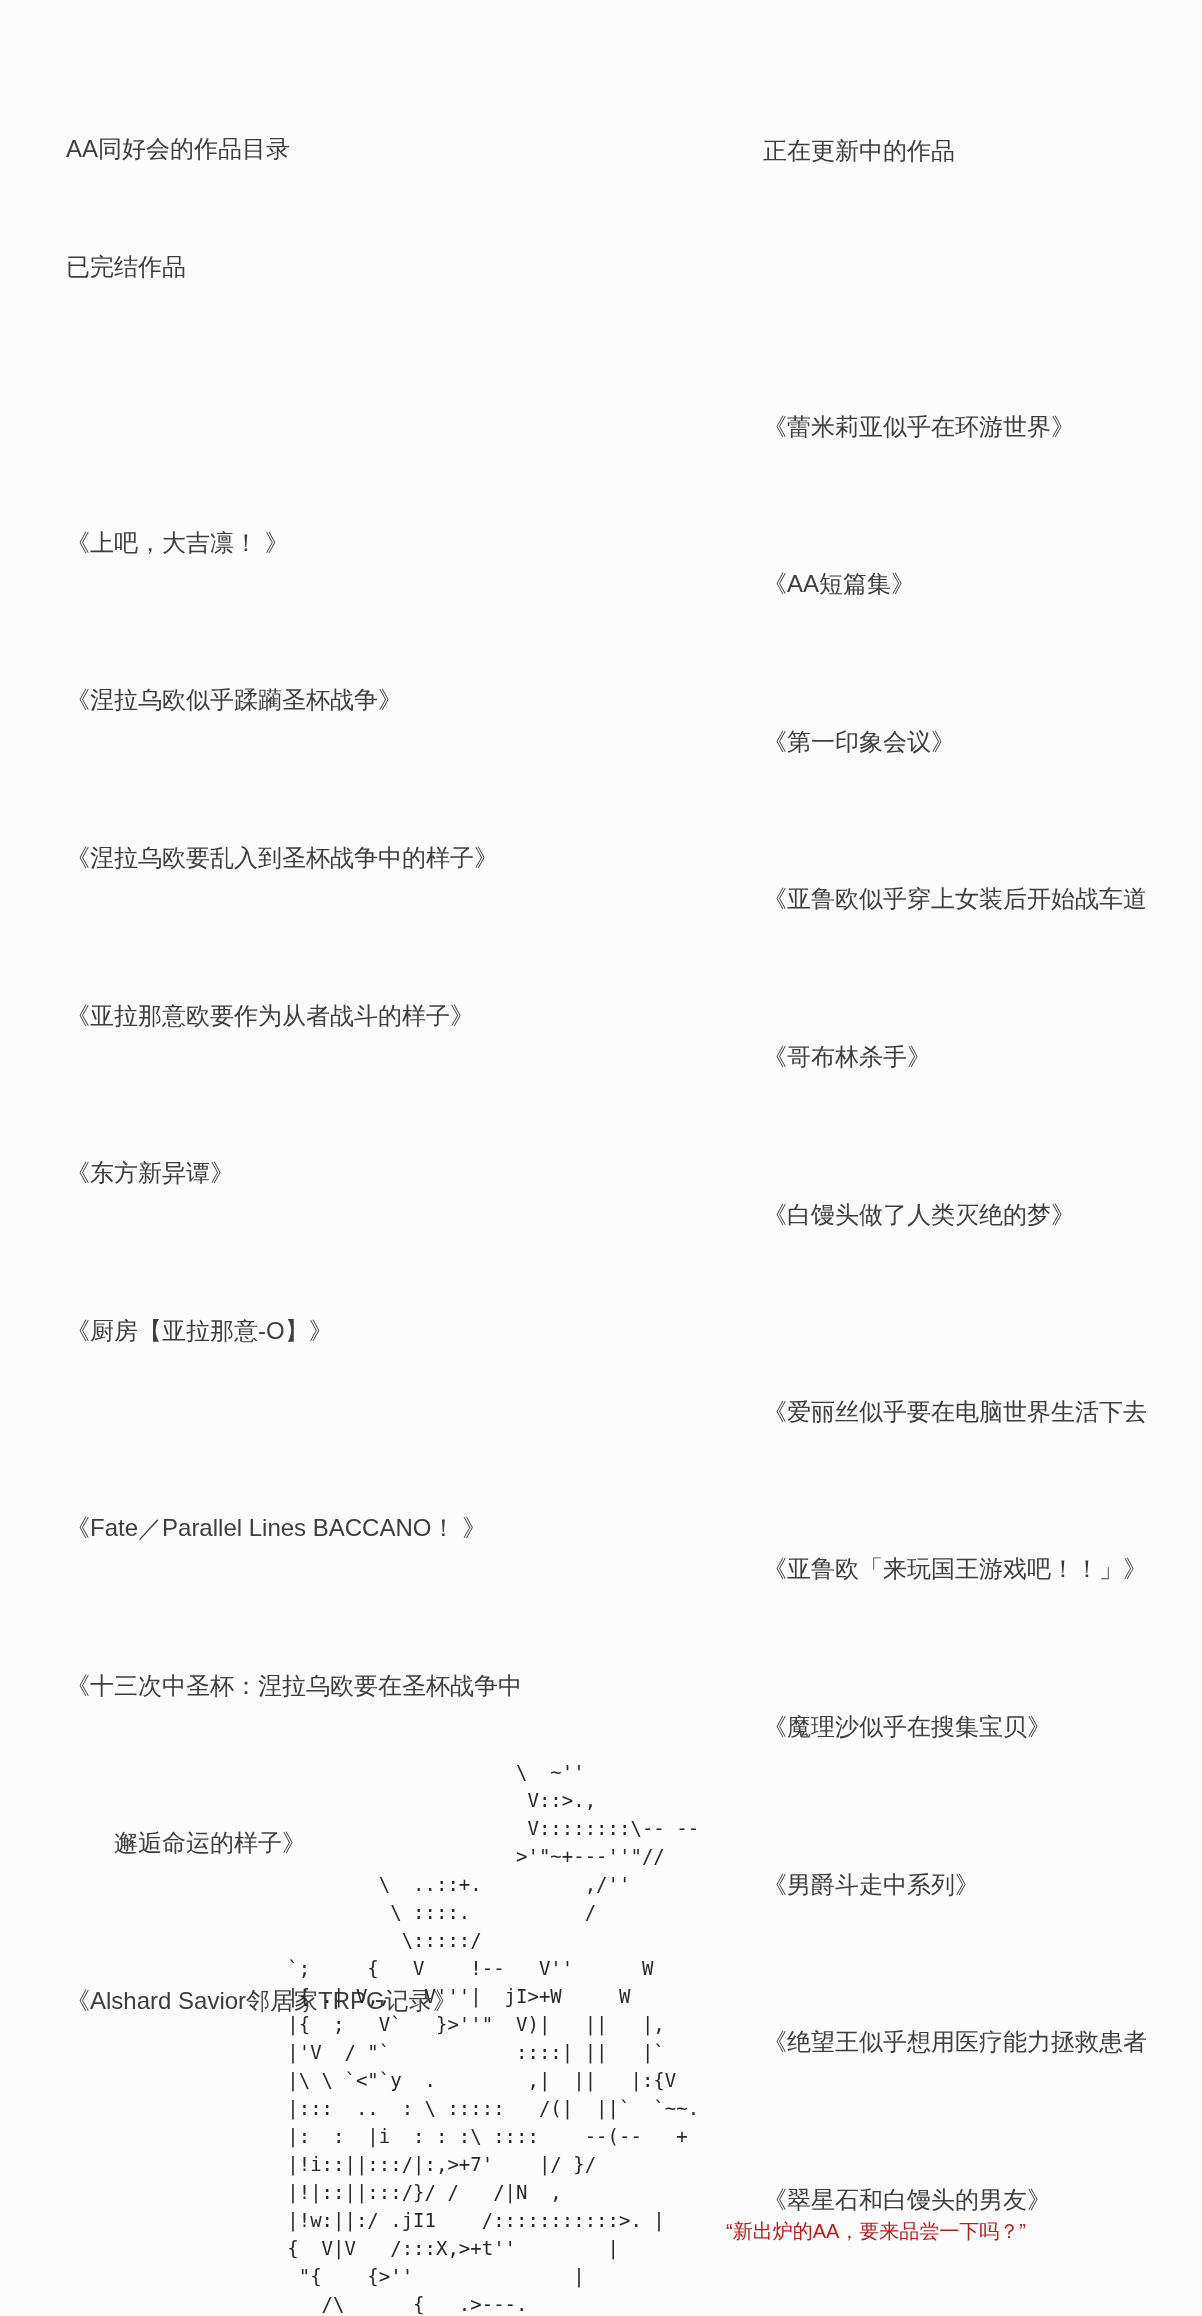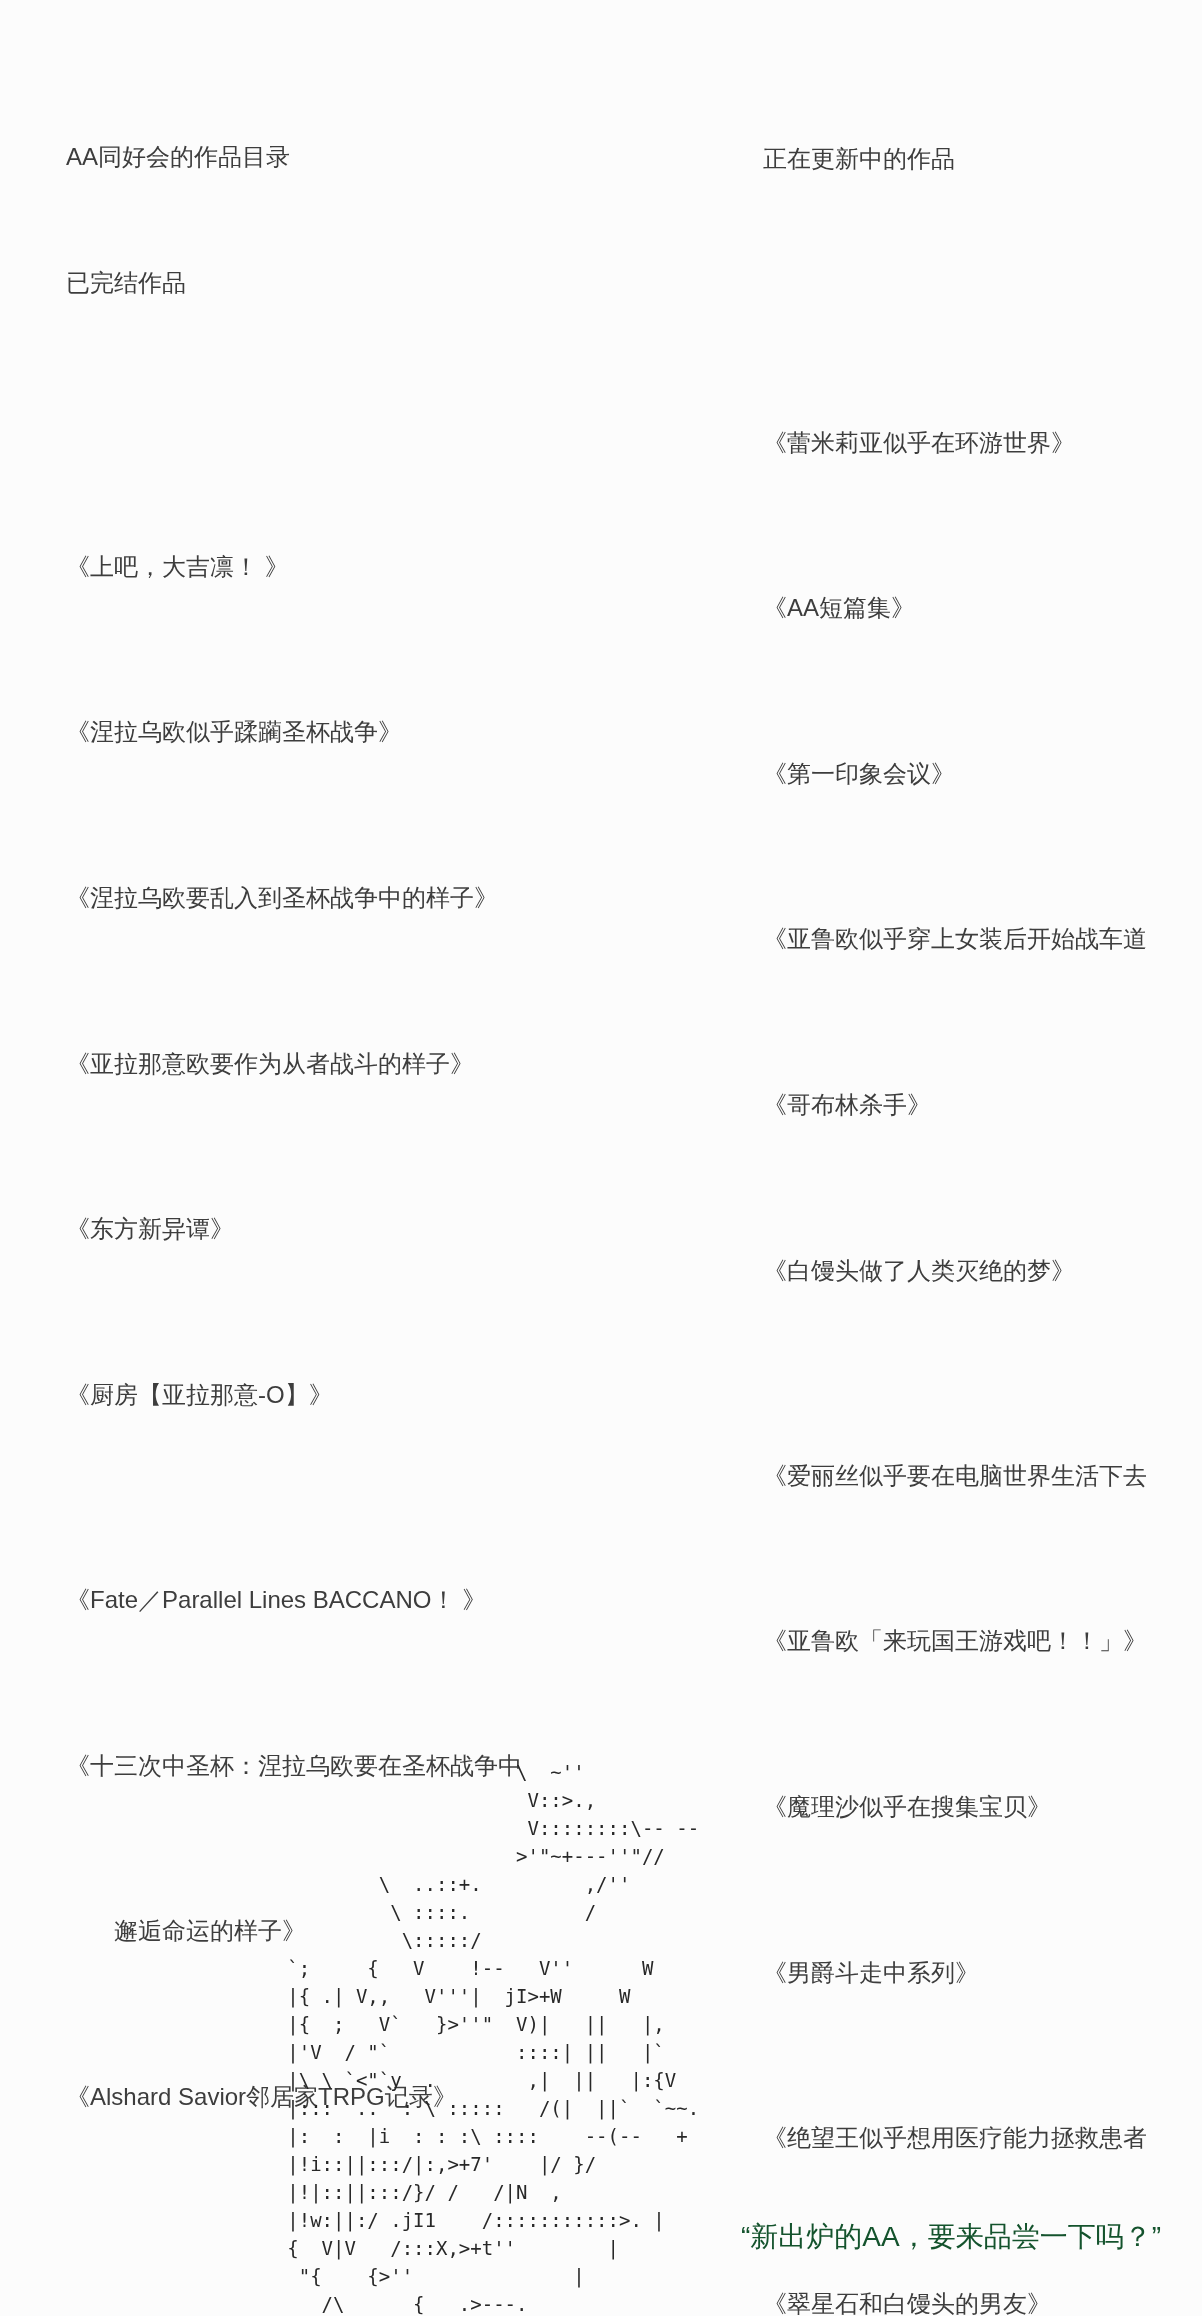--- a/index.html
+++ b/index.html
@@ -13,37 +13,37 @@
   }
   .page{position:absolute;inset:0;}
   .col{
     position:absolute;
     font-size:24px;
     line-height:39.4px;
     white-space:pre;
   }
   .col-left{left:66px;top:50px;width:697px;overflow:hidden;}
   .col-right{left:763px;top:52px;width:439px;overflow:hidden;}
-  .line{height:39.4px;white-space:pre;margin-top:8px;}
+  .line{height:39.4px;white-space:pre;}
   .ascii{
     position:absolute;
     left:150px;top:1758px;
     margin:0;
     font-family:"DejaVu Sans Mono",monospace;
     font-size:19px;
     line-height:28px;
     color:#282828;
     white-space:pre;
   }
   .quote{
     position:absolute;
-    left:741px;top:2218px;
-    font-size:28px;
+    left:726px;top:2218px;
+    font-size:20px;
     white-space:pre;
-    color:#14532d;
+    color:#b91c1c;
   }
 </style>
 </head>
 <body>
 
 <div class="page">
 
   <div class="col col-left">
     <div class="line">AA同好会的作品目录</div>
     <div class="line">已完结作品</div>

